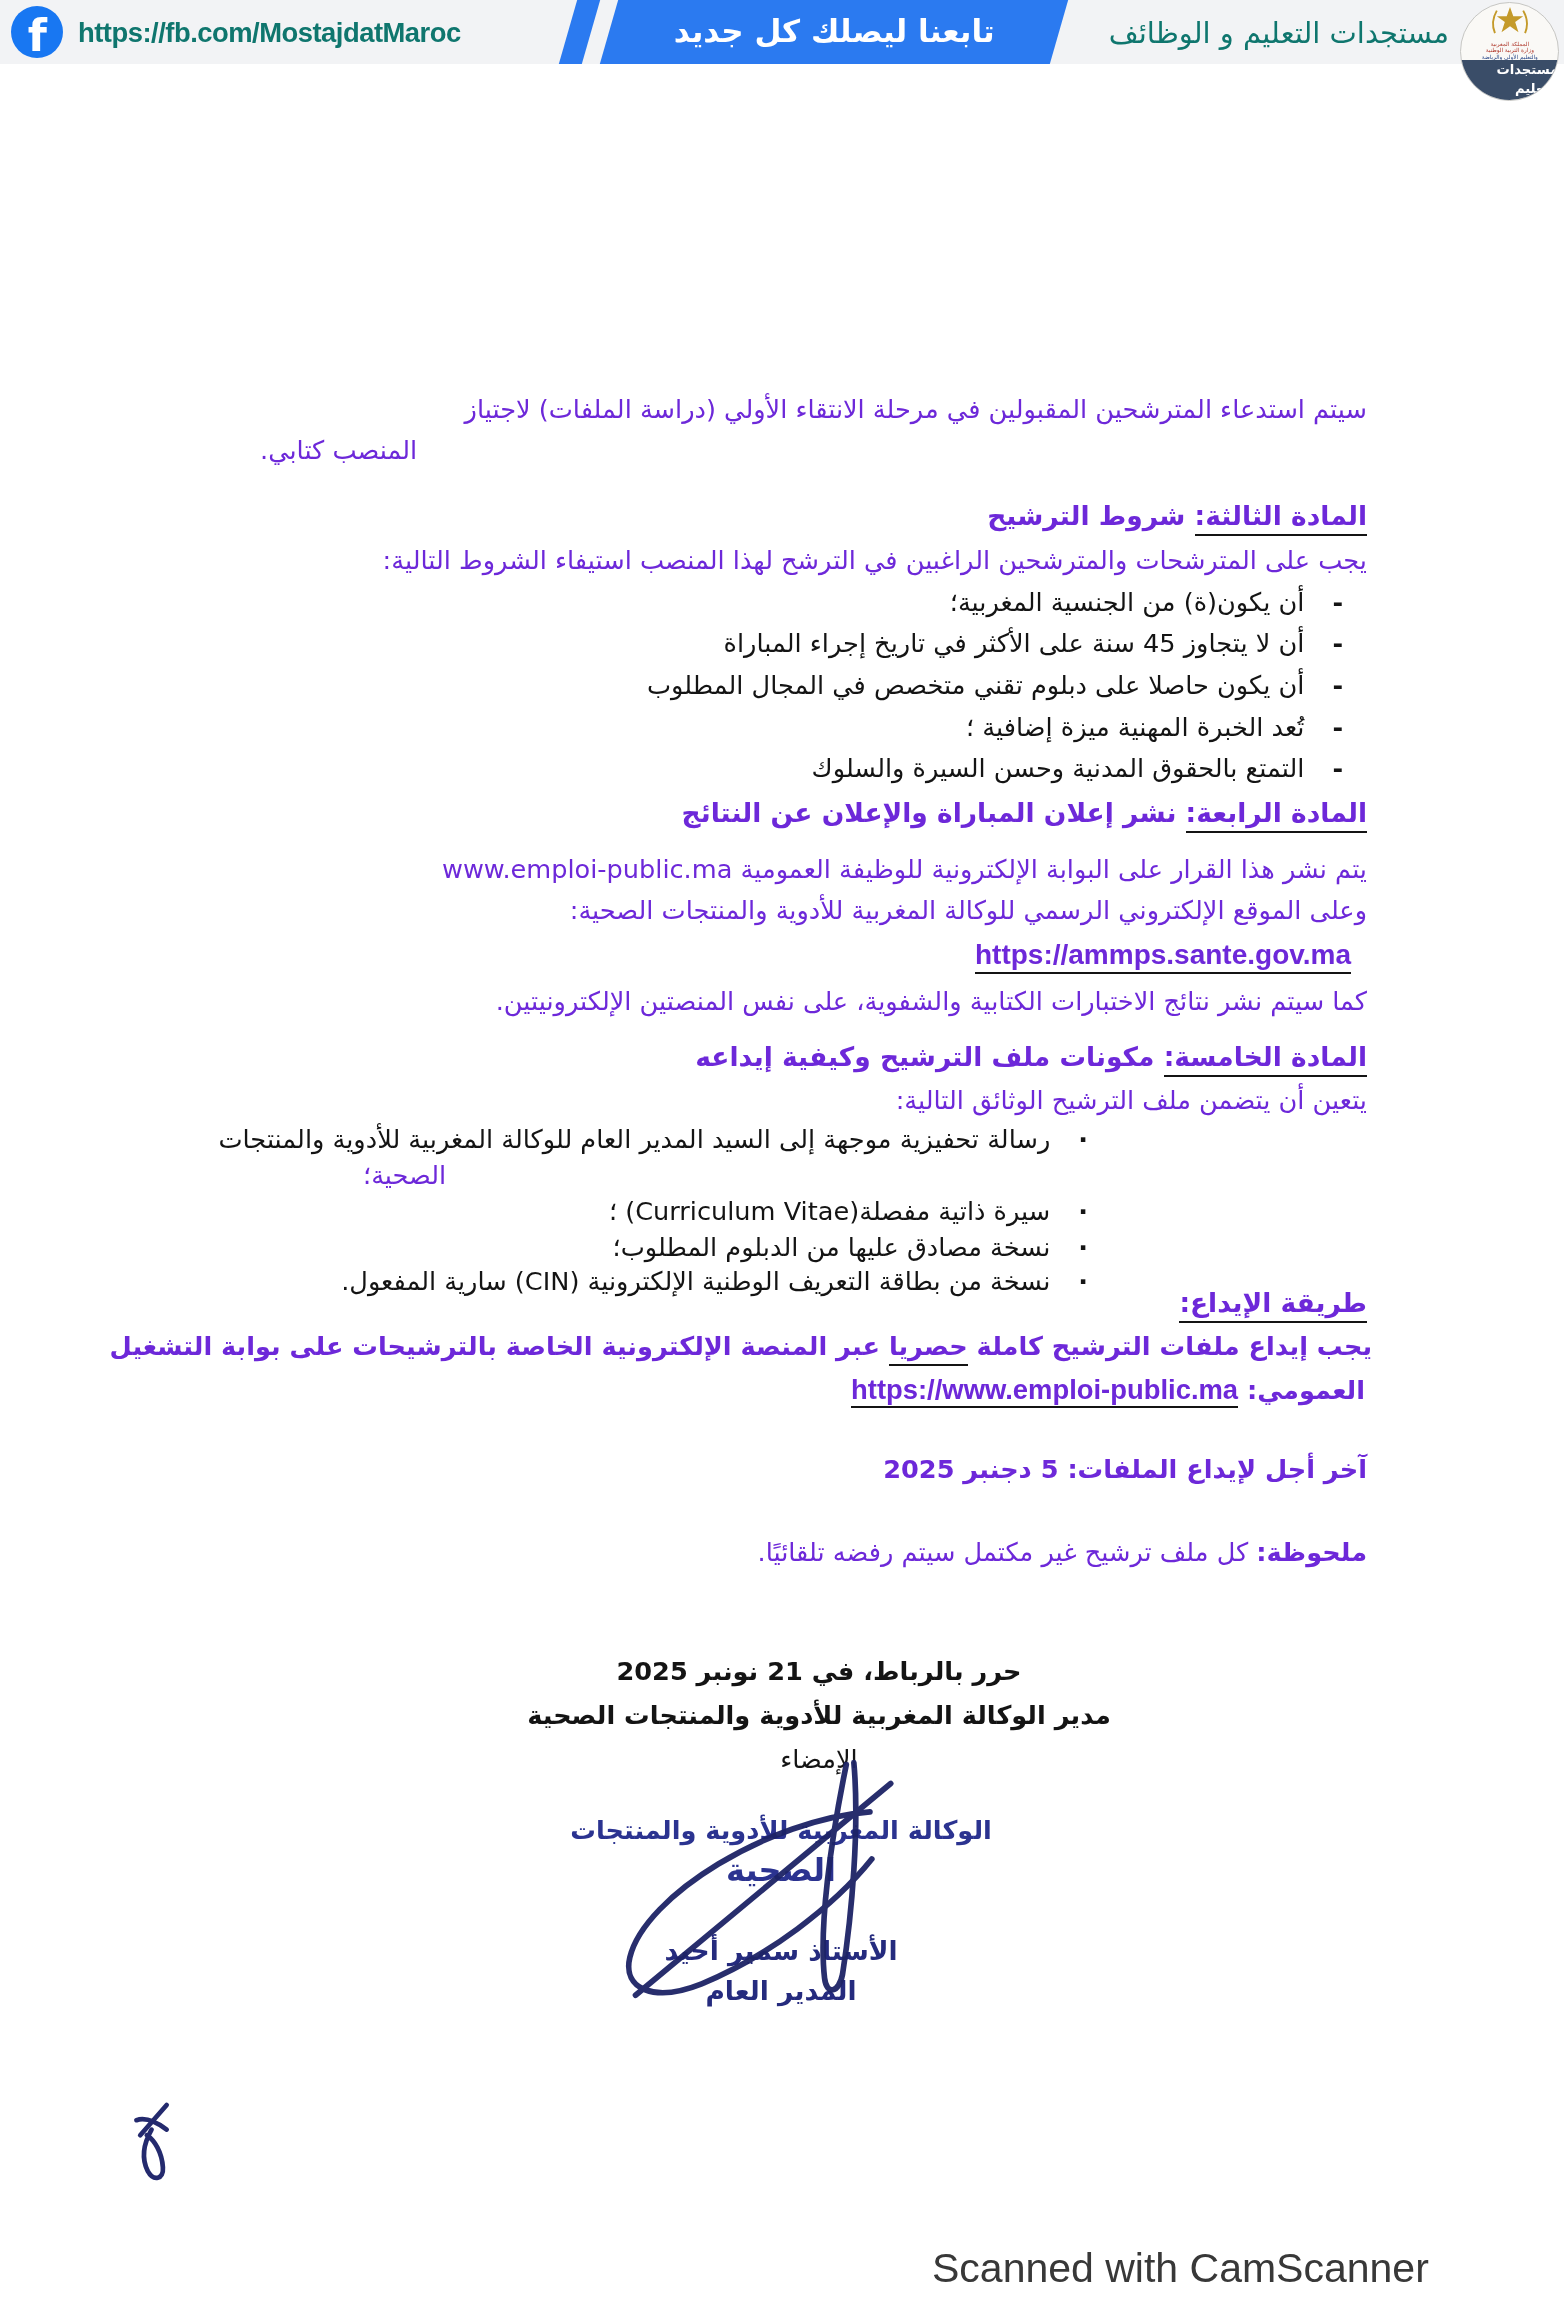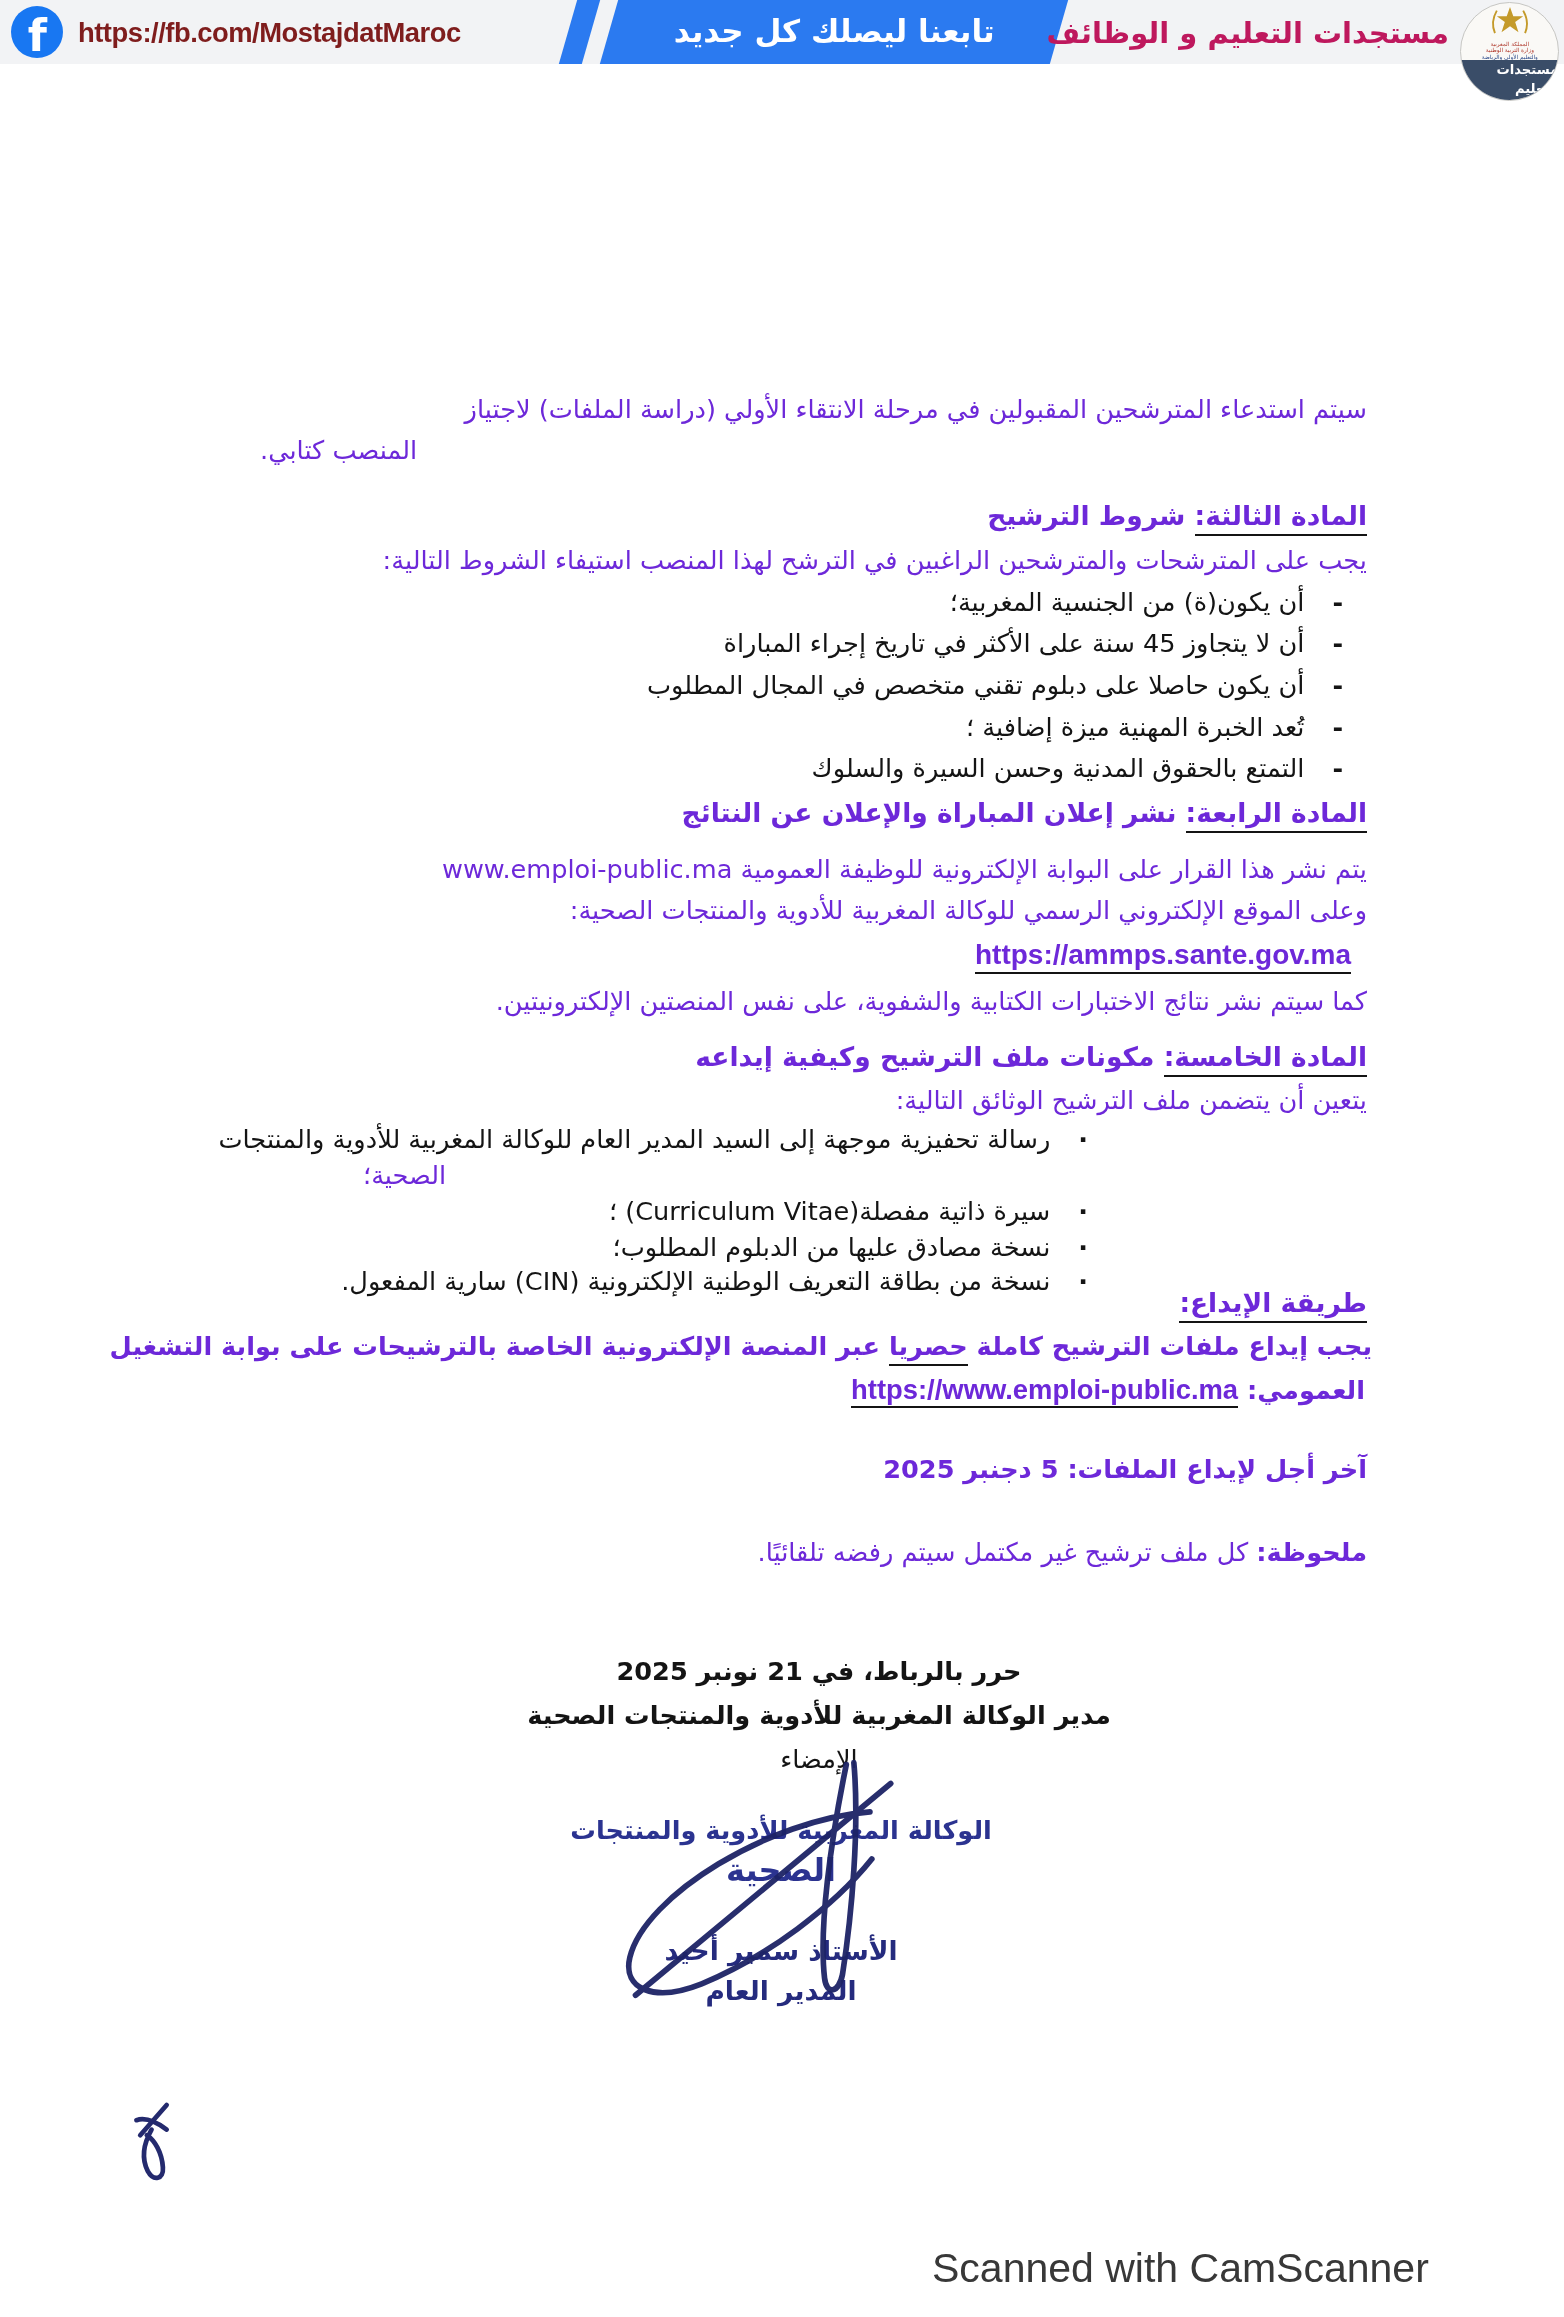--- a/index.html
+++ b/index.html
@@ -5,29 +5,29 @@
   html,body{margin:0;padding:0;background:#ffffff;}
   .page{position:relative;width:1564px;height:2318px;background:#ffffff;overflow:hidden;
         font-family:"DejaVu Sans",sans-serif;color:#141414;}
 
   
   .header{position:absolute;top:0;left:0;width:1564px;height:64px;background:#f2f3f5;}
   .fb-circle{position:absolute;left:11.4px;top:5.7px;width:52px;height:52px;border-radius:50%;
              background:#1877f2;color:#fff;font-weight:bold;font-size:44px;text-align:center;
              line-height:59px;}
   .fb-url{position:absolute;left:78px;top:0;height:64px;line-height:66px;font-size:27.4px;
-          font-weight:bold;color:#7f1d1d;font-family:"Liberation Sans",sans-serif;letter-spacing:-0.5px;}
+          font-weight:bold;color:#0f766e;font-family:"Liberation Sans",sans-serif;letter-spacing:-0.5px;}
   .banner-tri{position:absolute;left:568px;top:0;width:23px;height:64px;background:#2b7af0;
               transform:skewX(-16deg);}
   .banner{position:absolute;left:609px;top:0;width:450px;height:64px;background:#2b7af0;
           transform:skewX(-16deg);text-align:center;}
   .banner-inner{display:block;transform:skewX(16deg);color:#fff;font-weight:bold;font-size:31px;
                 line-height:62px;direction:rtl;}
   .brand-title{position:absolute;right:115px;top:0;height:64px;line-height:66px;font-size:29px;
-               font-weight:bold;color:#be185d;direction:rtl;}
+               font-weight:normal;color:#0f766e;direction:rtl;}
   .logo{position:absolute;right:4.7px;top:1.9px;width:97px;height:97px;border-radius:50%;
         background:#faf9f6;border:0.9px solid #c6c6c3;overflow:hidden;text-align:center;z-index:6;}
   .logo-emblem{margin-top:1.9px;}
   .logo-tiny{font-size:5.7px;line-height:6.6px;direction:rtl;}
   .logo-tiny .red{color:#b03a2e;}
   .logo-tiny .blu{color:#2c4a8a;}
   .logo-band{position:absolute;bottom:0;left:0;right:0;height:40px;background:#3a4d68;color:#fff;
              direction:rtl;font-weight:bold;}
   .logo-band .l1{font-size:13.2px;line-height:19px;text-align:right;}
   .logo-band .l2{font-size:12.3px;line-height:15px;}

